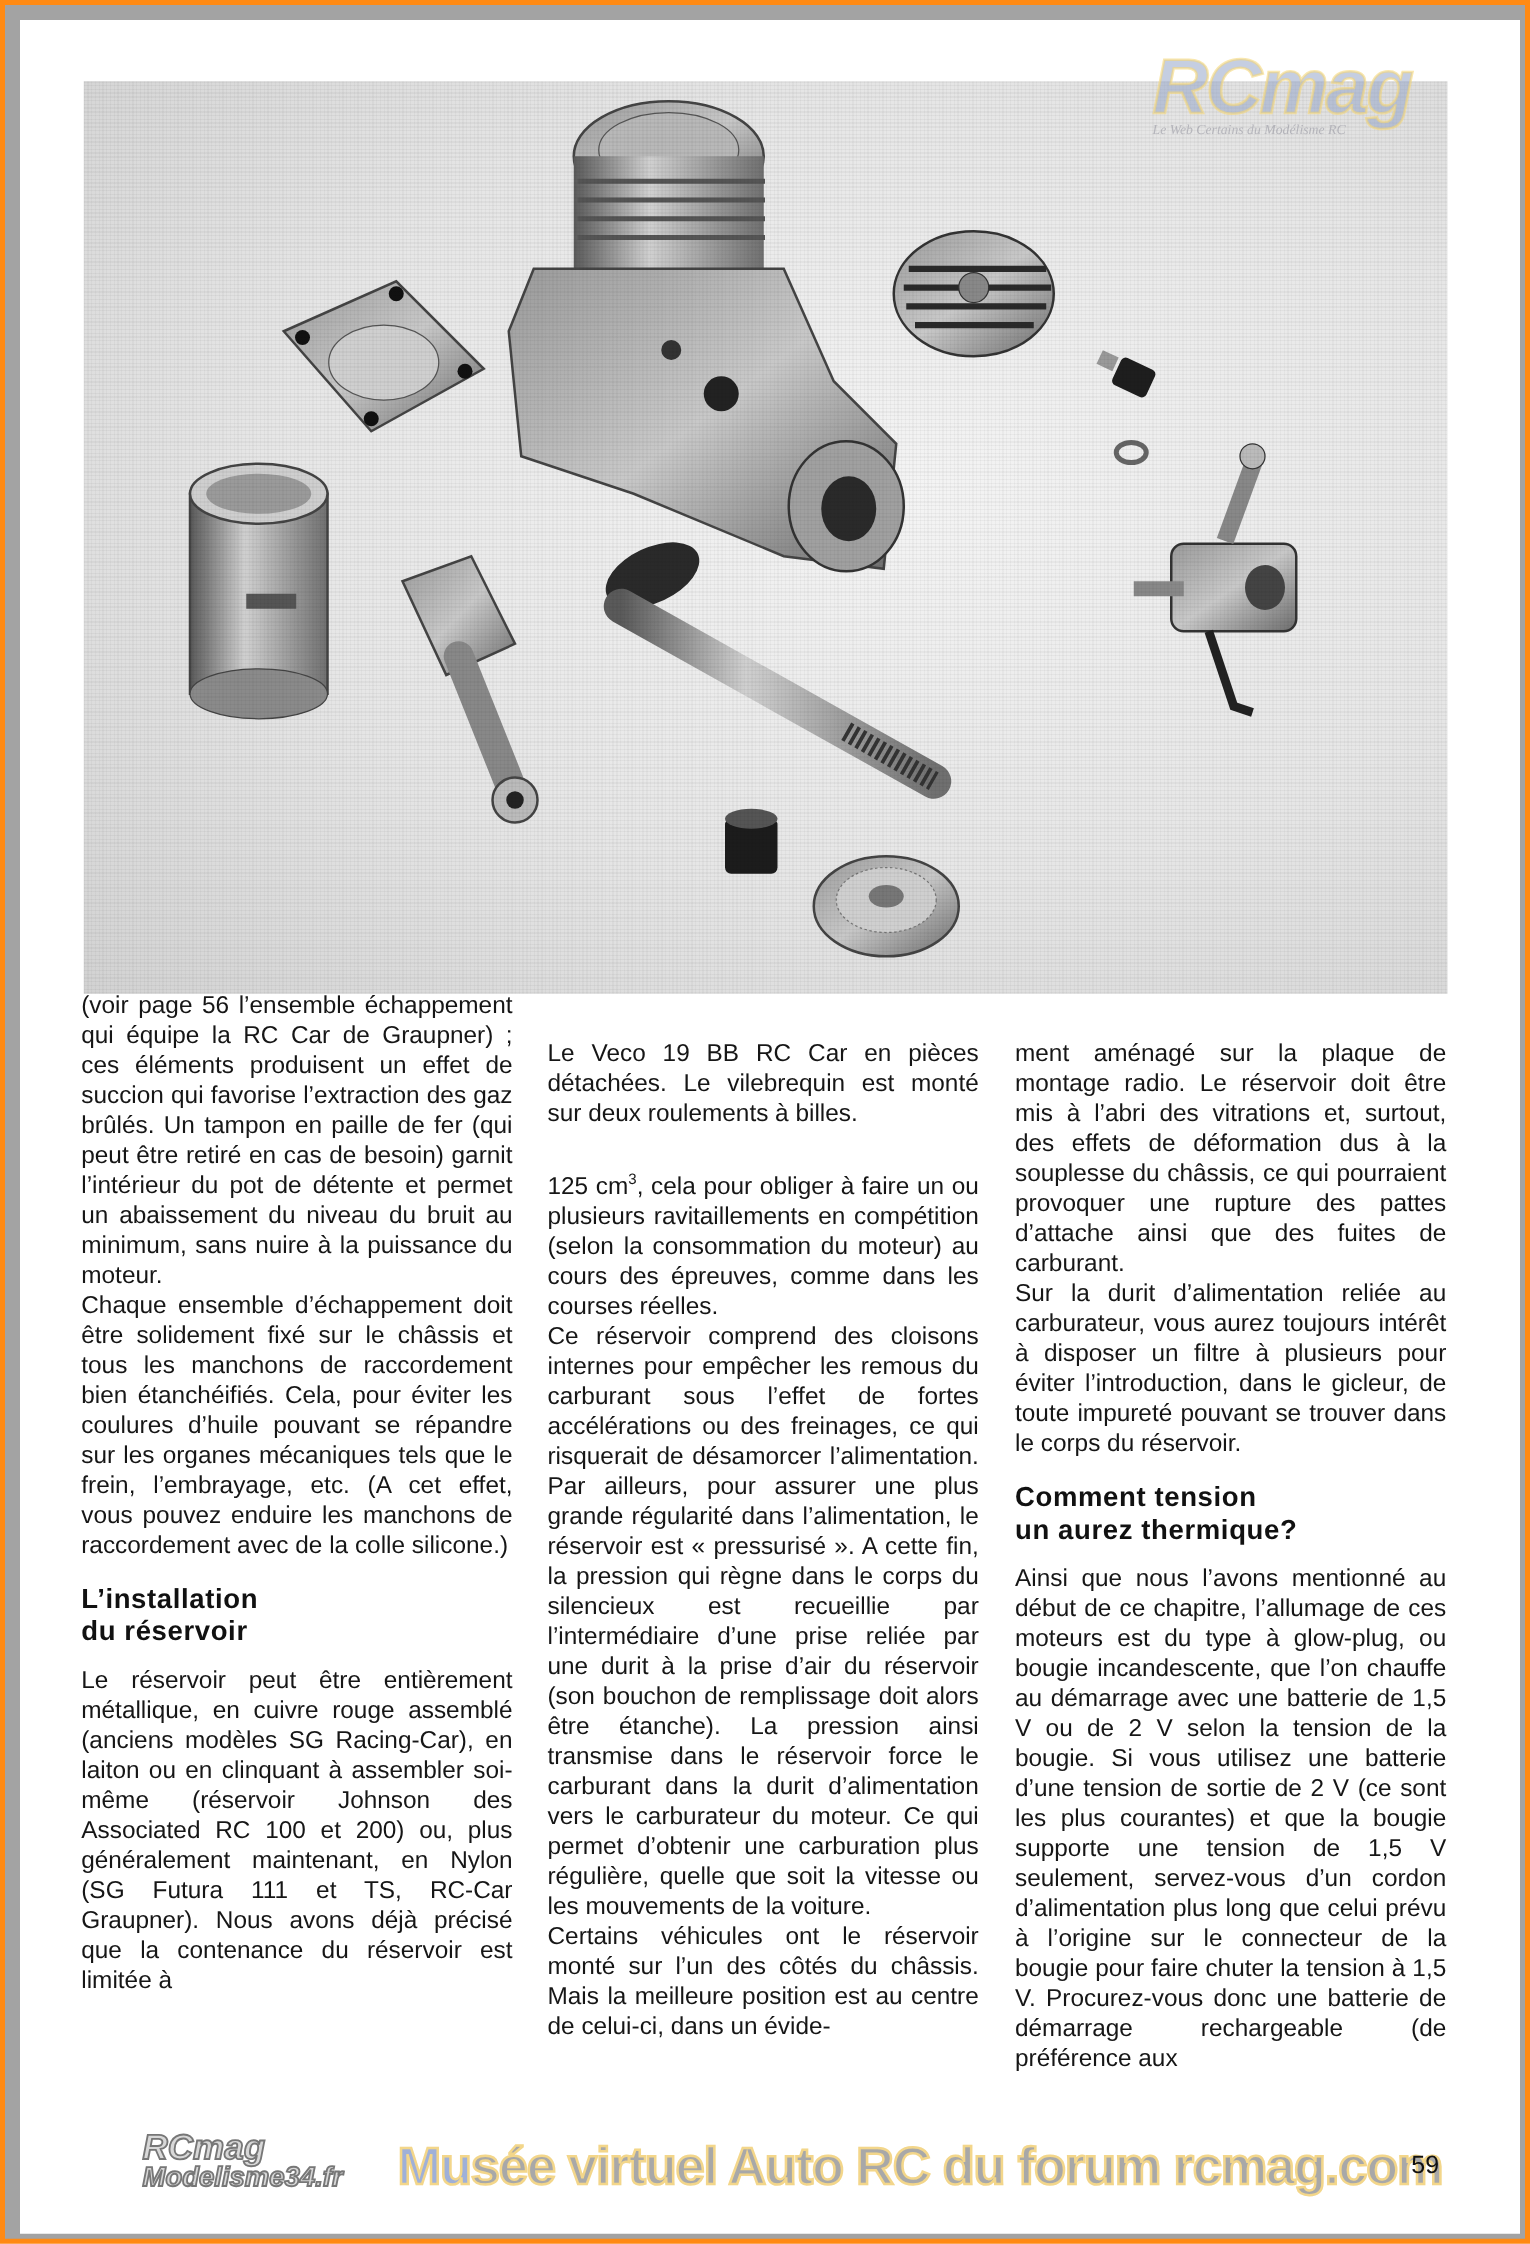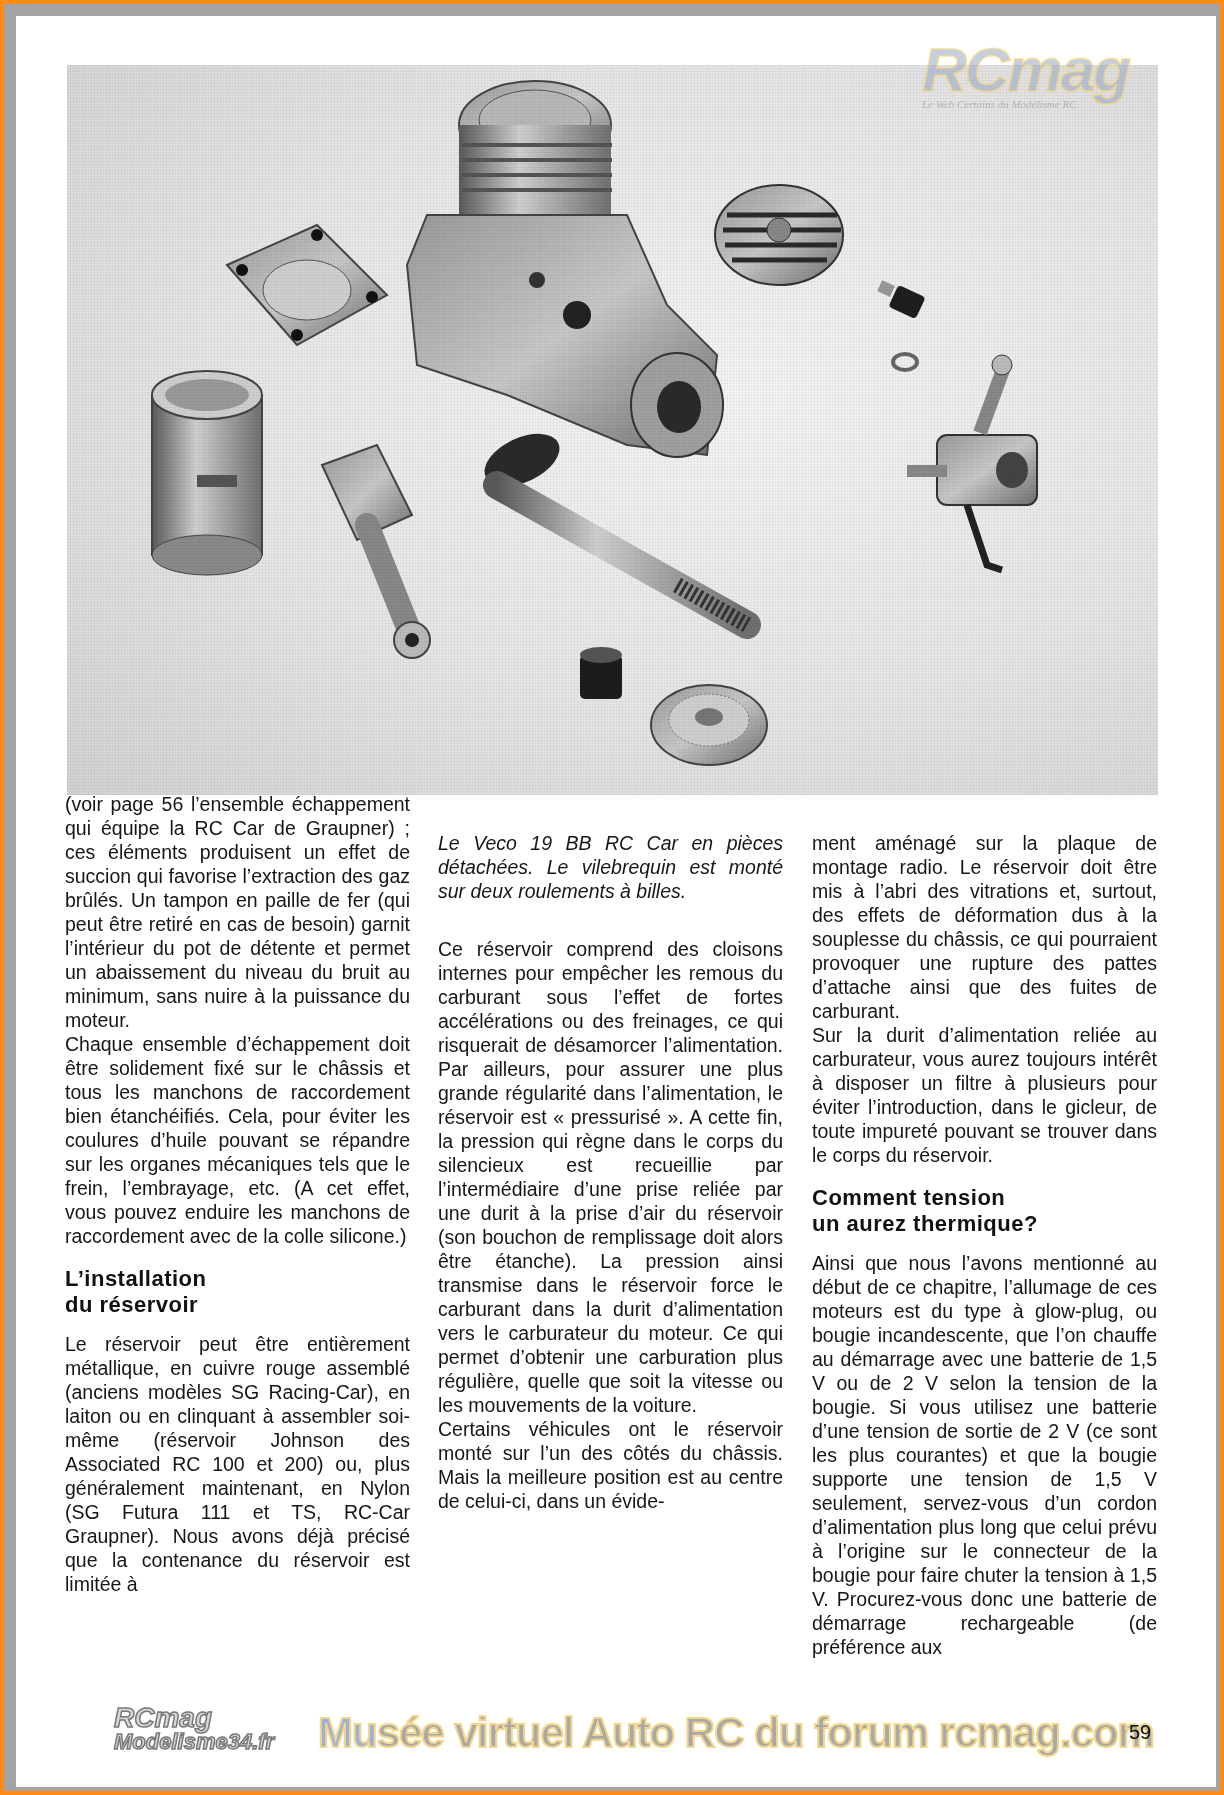--- a/index.html
+++ b/index.html
@@ -10,21 +10,21 @@
     background: radial-gradient(ellipse at 60% 45%, #f4f4f4 0%, #e6e6e6 55%, #d2d2d2 100%);
     overflow:hidden; }
   .photo::after { content:""; position:absolute; inset:0;
     background: repeating-linear-gradient(0deg, rgba(0,0,0,0.04) 0 1px, transparent 1px 3px),
                 repeating-linear-gradient(90deg, rgba(0,0,0,0.03) 0 1px, transparent 1px 3px); }
   .col { position:absolute; font-family:"Liberation Sans", sans-serif; font-size:19.5px; line-height:24px; color:#161616; text-align:justify; }
   .col p { margin:0; text-align:justify; }
   .col1 { left:49px; top:776px; width:345px; }
   .col2 { left:422px; top:815px; width:345px; }
   .col3 { left:796px; top:815px; width:345px; }
-  .caption { font-style:italic; text-align:center; margin-bottom:34px !important; }
+  .caption { text-align:center; margin-bottom:34px !important; }
   h2 { font-family:"Liberation Sans", sans-serif; font-weight:bold; font-size:22px; line-height:26px; margin:18px 0 14px 0; letter-spacing:0.5px; color:#111; text-align:left; }
   .wm-top { position:absolute; left:906px; top:18px; font-family:"Liberation Sans", sans-serif; font-weight:bold; font-style:italic; font-size:62px; color:rgba(150,165,200,0.55); -webkit-text-stroke:2px rgba(245,215,120,0.6); letter-spacing:-2px; }
   .wm-top-sub { position:absolute; left:906px; top:82px; font-family:"Liberation Serif", serif; font-style:italic; font-size:11px; color:rgba(150,150,160,0.6); }
   .footer-logo { position:absolute; left:98px; top:1690px; font-family:"Liberation Sans", sans-serif; font-weight:bold; font-style:italic; color:#d8d8d8; -webkit-text-stroke:1.5px #777; line-height:24px; }
   .footer-logo .l1 { font-size:28px; display:block; }
   .footer-logo .l2 { font-size:22px; display:block; }
   .footer-banner { position:absolute; left:302px; top:1693px; font-family:"Liberation Sans", sans-serif; font-weight:bold; font-size:42px; color:#a8a8a8; -webkit-text-stroke:2px #f3d68a; letter-spacing:-1px; white-space:nowrap; }
   .footer-banner .accent { color:#9fb0d8; }
   .page-num { position:absolute; left:1113px; top:1705px; font-family:"Liberation Sans", sans-serif; font-size:20px; color:#111; }
   sup { font-size:12px; line-height:0; }
@@ -135,20 +135,21 @@
       <p>Chaque ensemble d’échappement doit être solidement fixé sur le châssis et tous les manchons de raccordement bien étanchéifiés. Cela, pour éviter les coulures d’huile pouvant se répandre sur les organes mécaniques tels que le frein, l’embrayage, etc. (A cet effet, vous pouvez enduire les manchons de raccordement avec de la colle silicone.)</p>
       <h2>
         <span>L’installation</span><br>
         <span>du réservoir</span>
       </h2>
       <p>Le réservoir peut être entièrement métallique, en cuivre rouge assemblé (anciens modèles SG Racing-Car), en laiton ou en clinquant à assembler soi-même (réservoir Johnson des Associated RC 100 et 200) ou, plus généralement maintenant, en Nylon (SG Futura 111 et TS, RC-Car Graupner). Nous avons déjà précisé que la contenance du réservoir est limitée à</p>
     </div>
 
     <div class="col col2">
       <p class="caption">Le Veco 19 BB RC Car en pièces détachées. Le vilebrequin est monté sur deux roulements à billes.</p>
+      <p><span>125 cm</span><sup>3</sup><span>, cela pour obliger à faire un ou plusieurs ravitaillements en compétition (selon la consommation du moteur) au cours des épreuves, comme dans les courses réelles.</span></p>
       <p>Ce réservoir comprend des cloisons internes pour empêcher les remous du carburant sous l’effet de fortes accélérations ou des freinages, ce qui risquerait de désamorcer l’alimentation. Par ailleurs, pour assurer une plus grande régularité dans l’alimentation, le réservoir est « pressurisé ». A cette fin, la pression qui règne dans le corps du silencieux est recueillie par l’intermédiaire d’une prise reliée par une durit à la prise d’air du réservoir (son bouchon de remplissage doit alors être étanche). La pression ainsi transmise dans le réservoir force le carburant dans la durit d’alimentation vers le carburateur du moteur. Ce qui permet d’obtenir une carburation plus régulière, quelle que soit la vitesse ou les mouvements de la voiture.</p>
       <p>Certains véhicules ont le réservoir monté sur l’un des côtés du châssis. Mais la meilleure position est au centre de celui-ci, dans un évide-</p>
     </div>
 
     <div class="col col3">
       <p>ment aménagé sur la plaque de montage radio. Le réservoir doit être mis à l’abri des vitrations et, surtout, des effets de déformation dus à la souplesse du châssis, ce qui pourraient provoquer une rupture des pattes d’attache ainsi que des fuites de carburant.</p>
       <p>Sur la durit d’alimentation reliée au carburateur, vous aurez toujours intérêt à disposer un filtre à plusieurs pour éviter l’introduction, dans le gicleur, de toute impureté pouvant se trouver dans le corps du réservoir.</p>
       <h2>
         <span>Comment tension</span><br>
         <span>un aurez thermique?</span>

